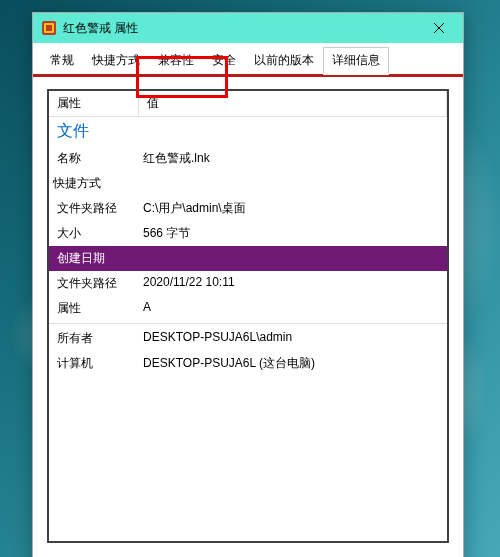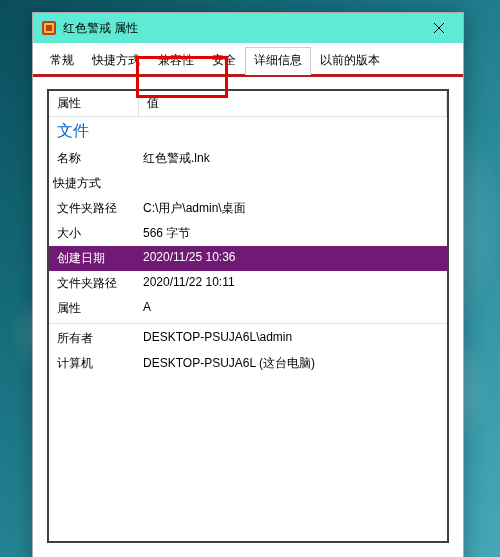--- a/index.html
+++ b/index.html
@@ -143,22 +143,22 @@
         <line x1="10" y1="0" x2="0" y2="10" stroke="currentColor" stroke-width="1"></line>
       </svg>
     </div>
   </div>
 
   <div class="tabs">
     <div class="tab">常规</div>
     <div class="tab">快捷方式</div>
     <div class="tab">兼容性</div>
     <div class="tab">安全</div>
+    <div class="tab">以前的版本</div>
     <div class="tab active">详细信息</div>
-    <div class="tab">以前的版本</div>
   </div>
 
   <div class="content">
     <div class="list-border">
       <div class="list-header">
         <div class="col col-prop">属性</div>
         <div class="col col-val">值</div>
       </div>
       <div class="list-body">
         <div class="group-label">文件</div>
@@ -173,21 +173,20 @@
             <div class="row">
               <div class="cell-prop">文件夹路径</div>
               <div class="cell-val">C:\用户\admin\桌面</div>
             </div>
             <div class="row">
               <div class="cell-prop">大小</div>
               <div class="cell-val">566 字节</div>
             </div>
             <div class="row selected">
               <div class="cell-prop">创建日期</div>
-              <div class="cell-val">2020/11/25 10:36</div>
             </div>
             <div class="row">
               <div class="cell-prop">文件夹路径</div>
               <div class="cell-val">2020/11/22 10:11</div>
             </div>
             <div class="row">
               <div class="cell-prop">属性</div>
               <div class="cell-val">A</div>
             </div>
             <div class="sep-line"></div>

